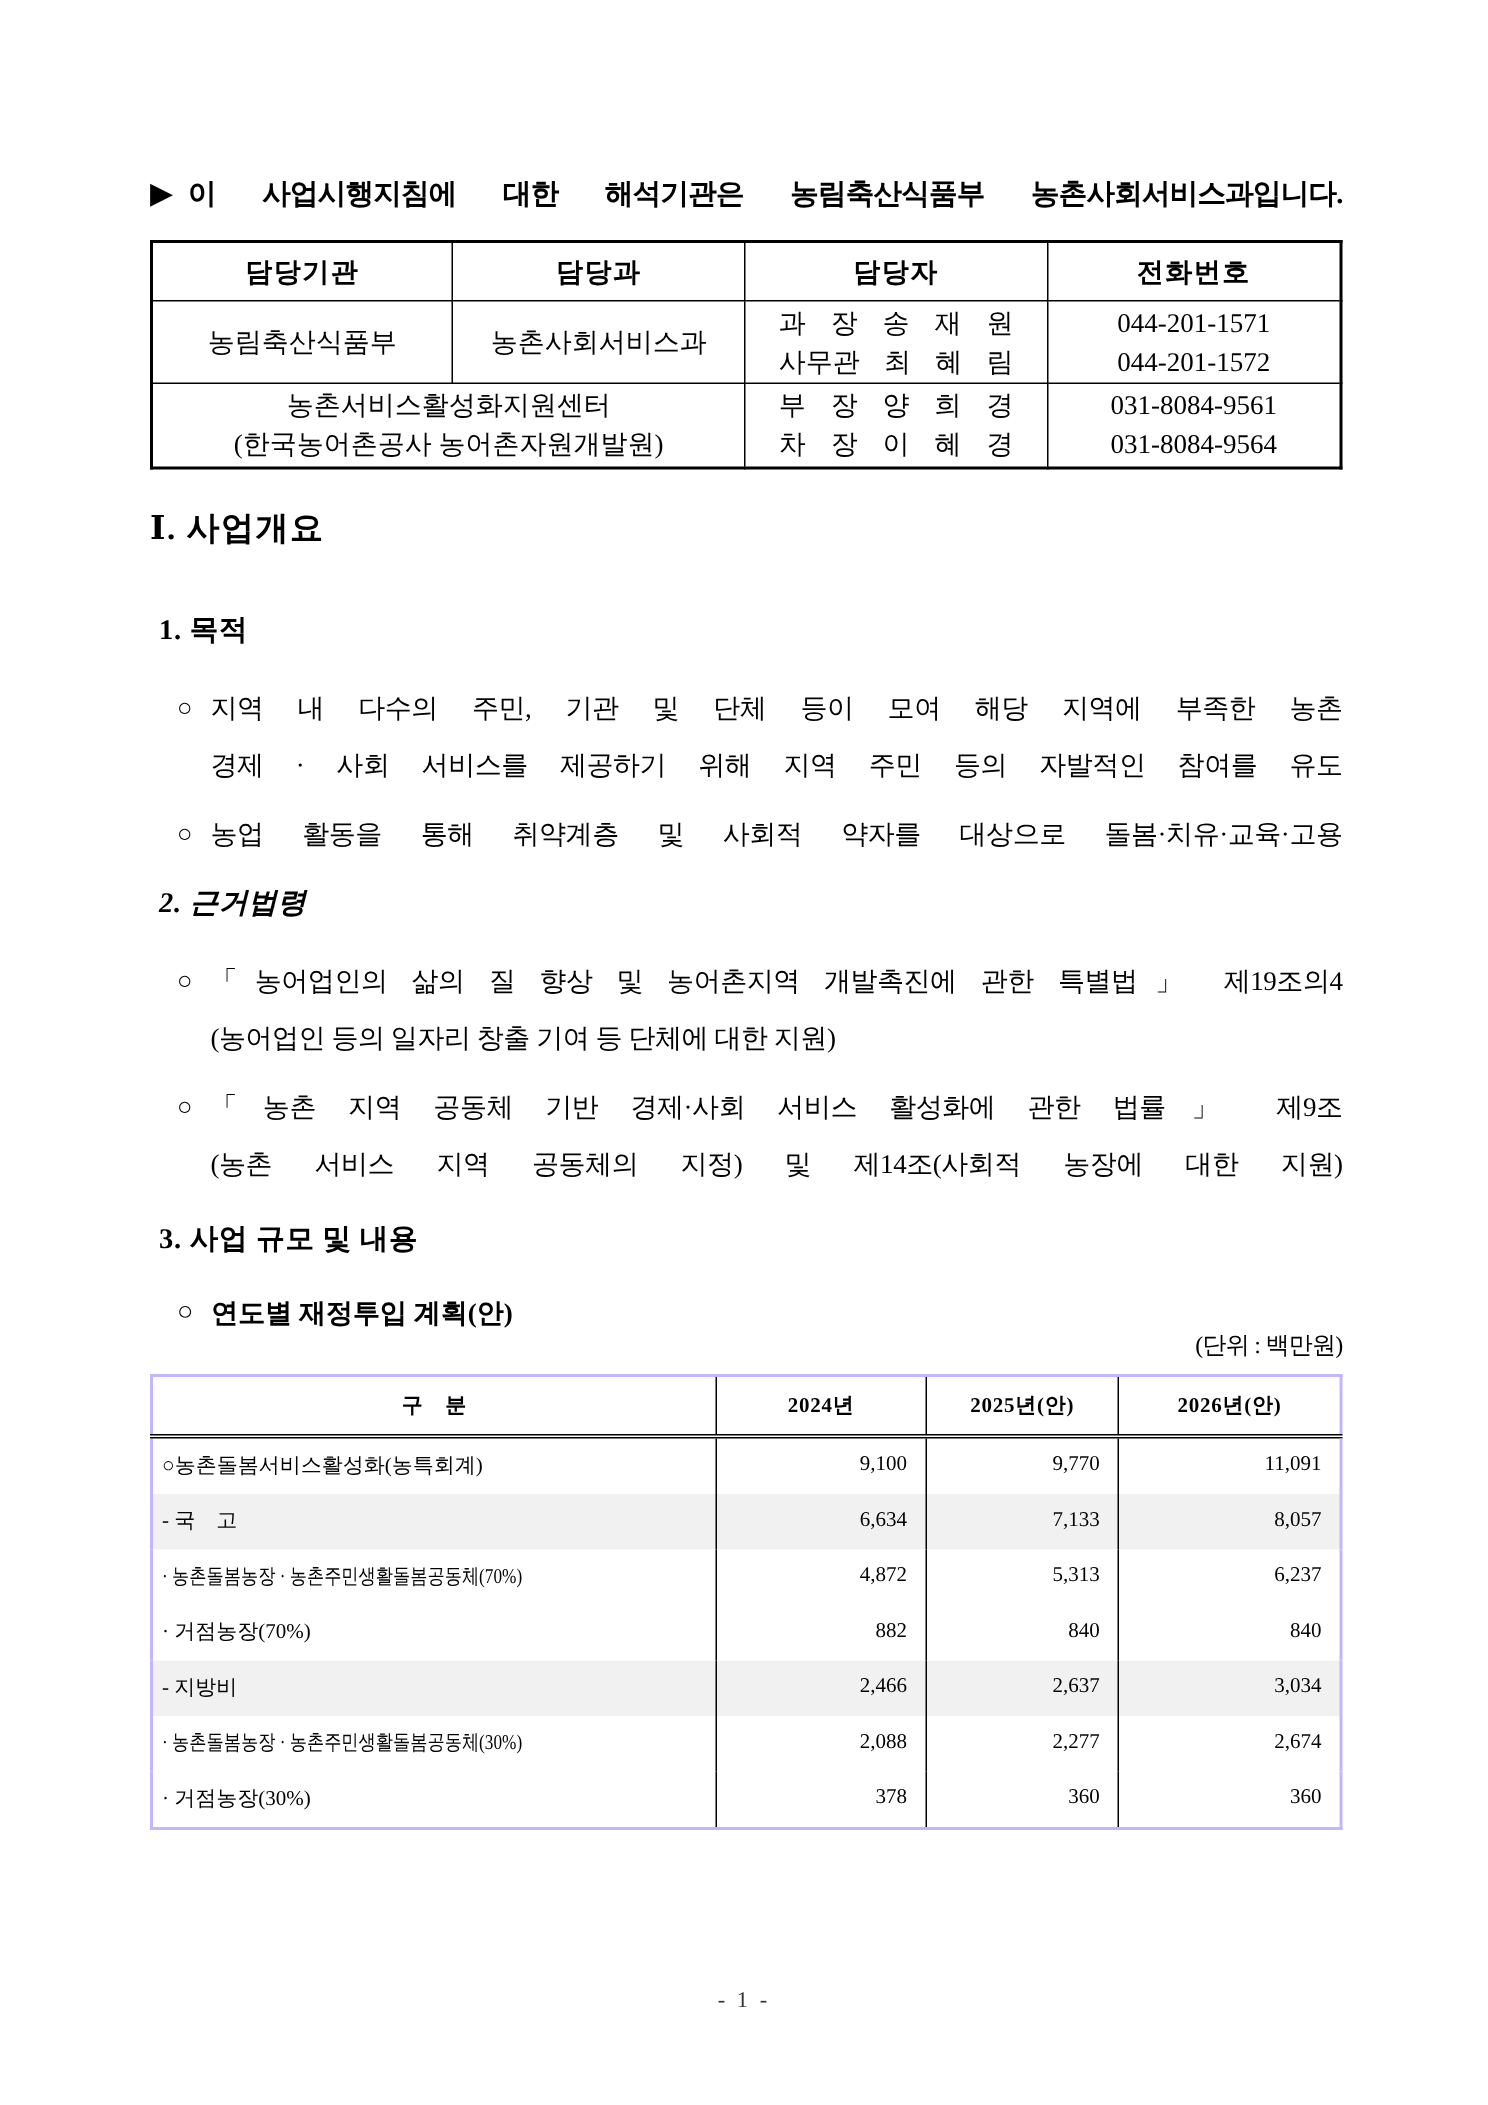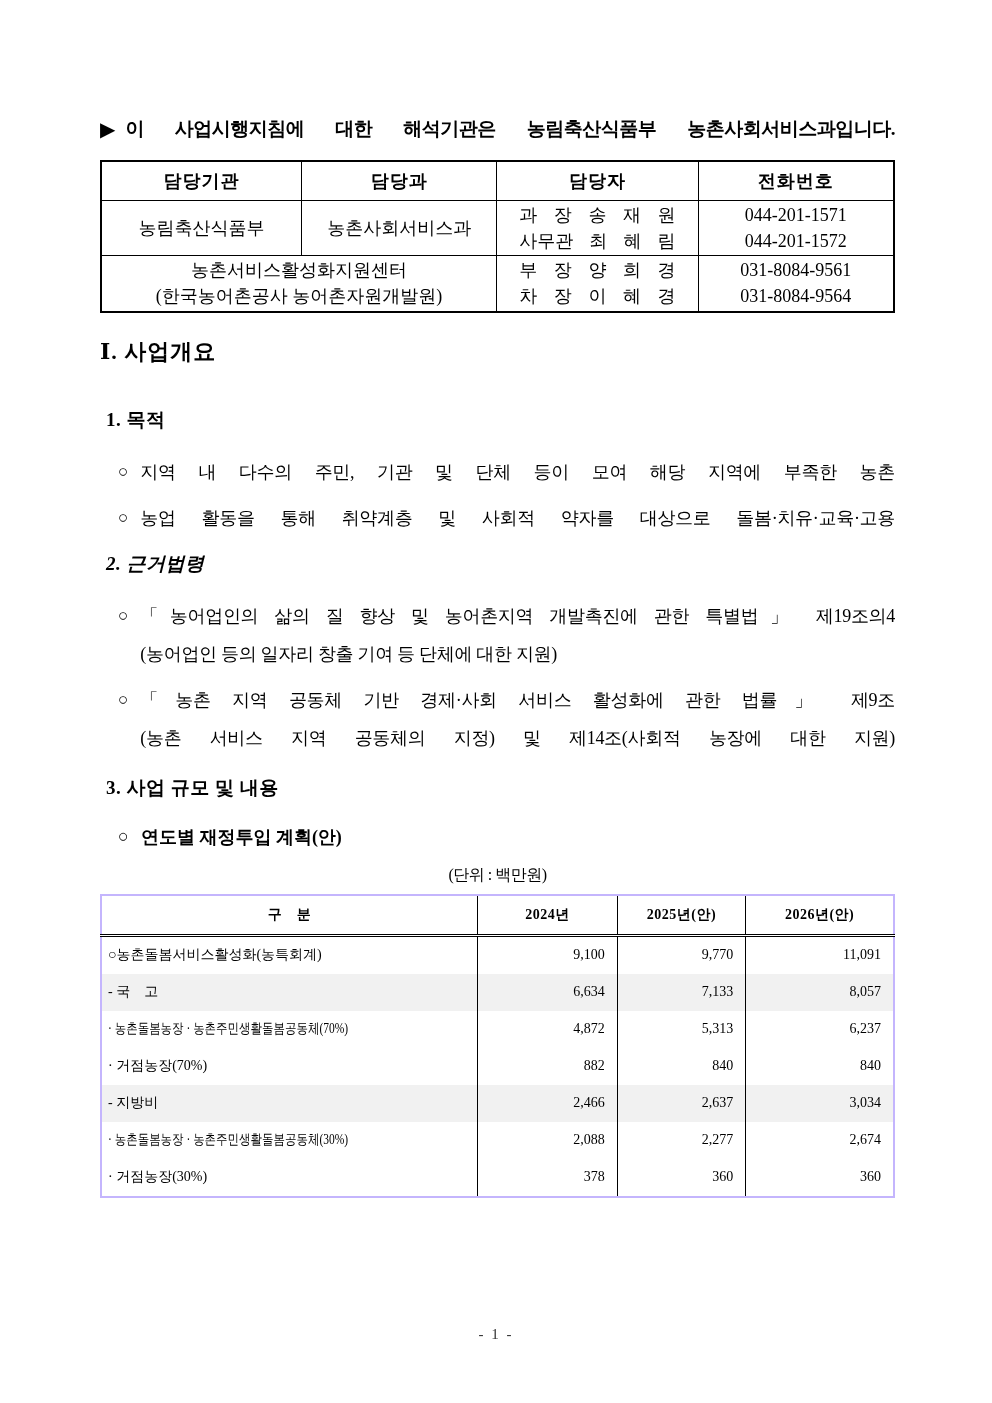--- a/index.html
+++ b/index.html
@@ -32,21 +32,21 @@
   
   .bullet{display:flex;margin-left:18px;gap:12px;font-size:18px;}
   .bullet .marker{line-height:38px;font-size:17px;flex:0 0 auto;}
   .bullet .btext{flex:1;}
   .bline{line-height:38px;letter-spacing:-0.3px;}
   .bline.j{text-align:justify;text-align-last:justify;}
   .mt20{margin-top:20px;} .mt8{margin-top:8px;}
 
   .sub-bullet{display:flex;gap:12px;margin-left:18px;margin-top:24px;
               font-size:18px;font-weight:700;align-items:center;}
-  .unit-note{margin-top:16px;text-align:center;font-size:16px;letter-spacing:-0.5px;}
+  .unit-note{margin-top:0;text-align:right;font-size:16px;letter-spacing:-0.5px;}
 
   
   .budget-table{width:100%;margin-top:8px;font-size:14px;border:2px solid #c4b5fd;}
   .budget-table th{border:1px solid #000;border-bottom:3px double #000;height:36px;
                    font-weight:700;letter-spacing:0.5px;}
   .budget-table td{border-left:1px solid #000;border-right:1px solid #000;height:35px;
                    vertical-align:middle;}
   .budget-table tr.shaded{background:#f1f1f1;}
   td.label{text-align:left;padding-left:6px;white-space:pre;}
   td.num{text-align:right;padding-right:12px;}
@@ -111,20 +111,21 @@
       </table>
 
     <div class="sec-title">Ⅰ. 사업개요</div>
 
     <div class="h-num">1. 목적</div>
 
     <div class="bullet mt20">
       <span class="marker">○</span>
       <div class="btext">
         <div class="bline j">지역 내 다수의 주민, 기관 및 단체 등이 모여 해당 지역에 부족한 농촌</div>
+        <div class="bline j">경제 · 사회 서비스를 제공하기 위해 지역 주민 등의 자발적인 참여를 유도</div>
       </div>
     </div>
 
     <div class="bullet mt8">
       <span class="marker">○</span>
       <div class="btext">
         <div class="bline j">농업 활동을 통해 취약계층 및 사회적 약자를 대상으로 돌봄·치유·교육·고용</div>
       </div>
     </div>
 

